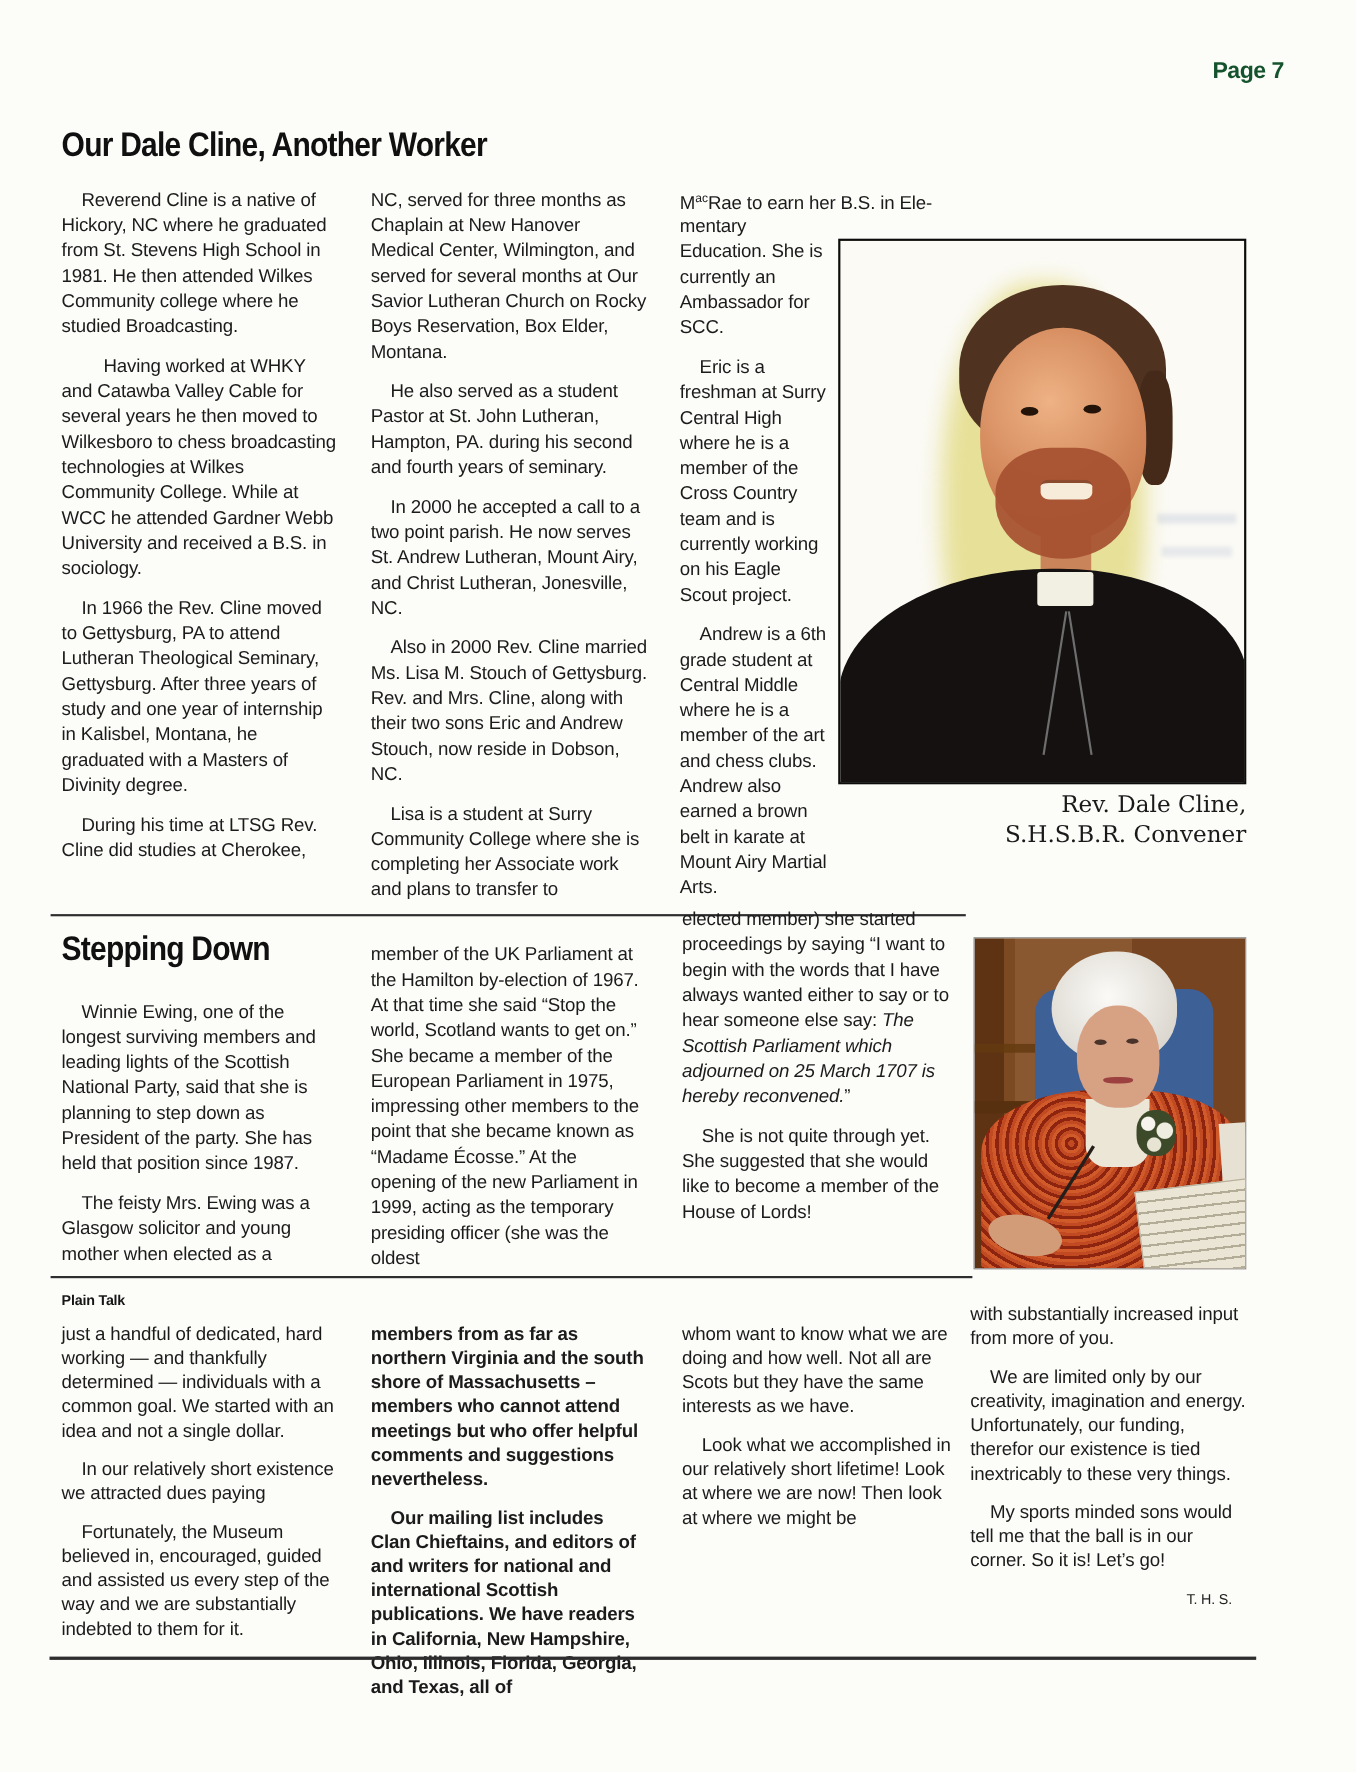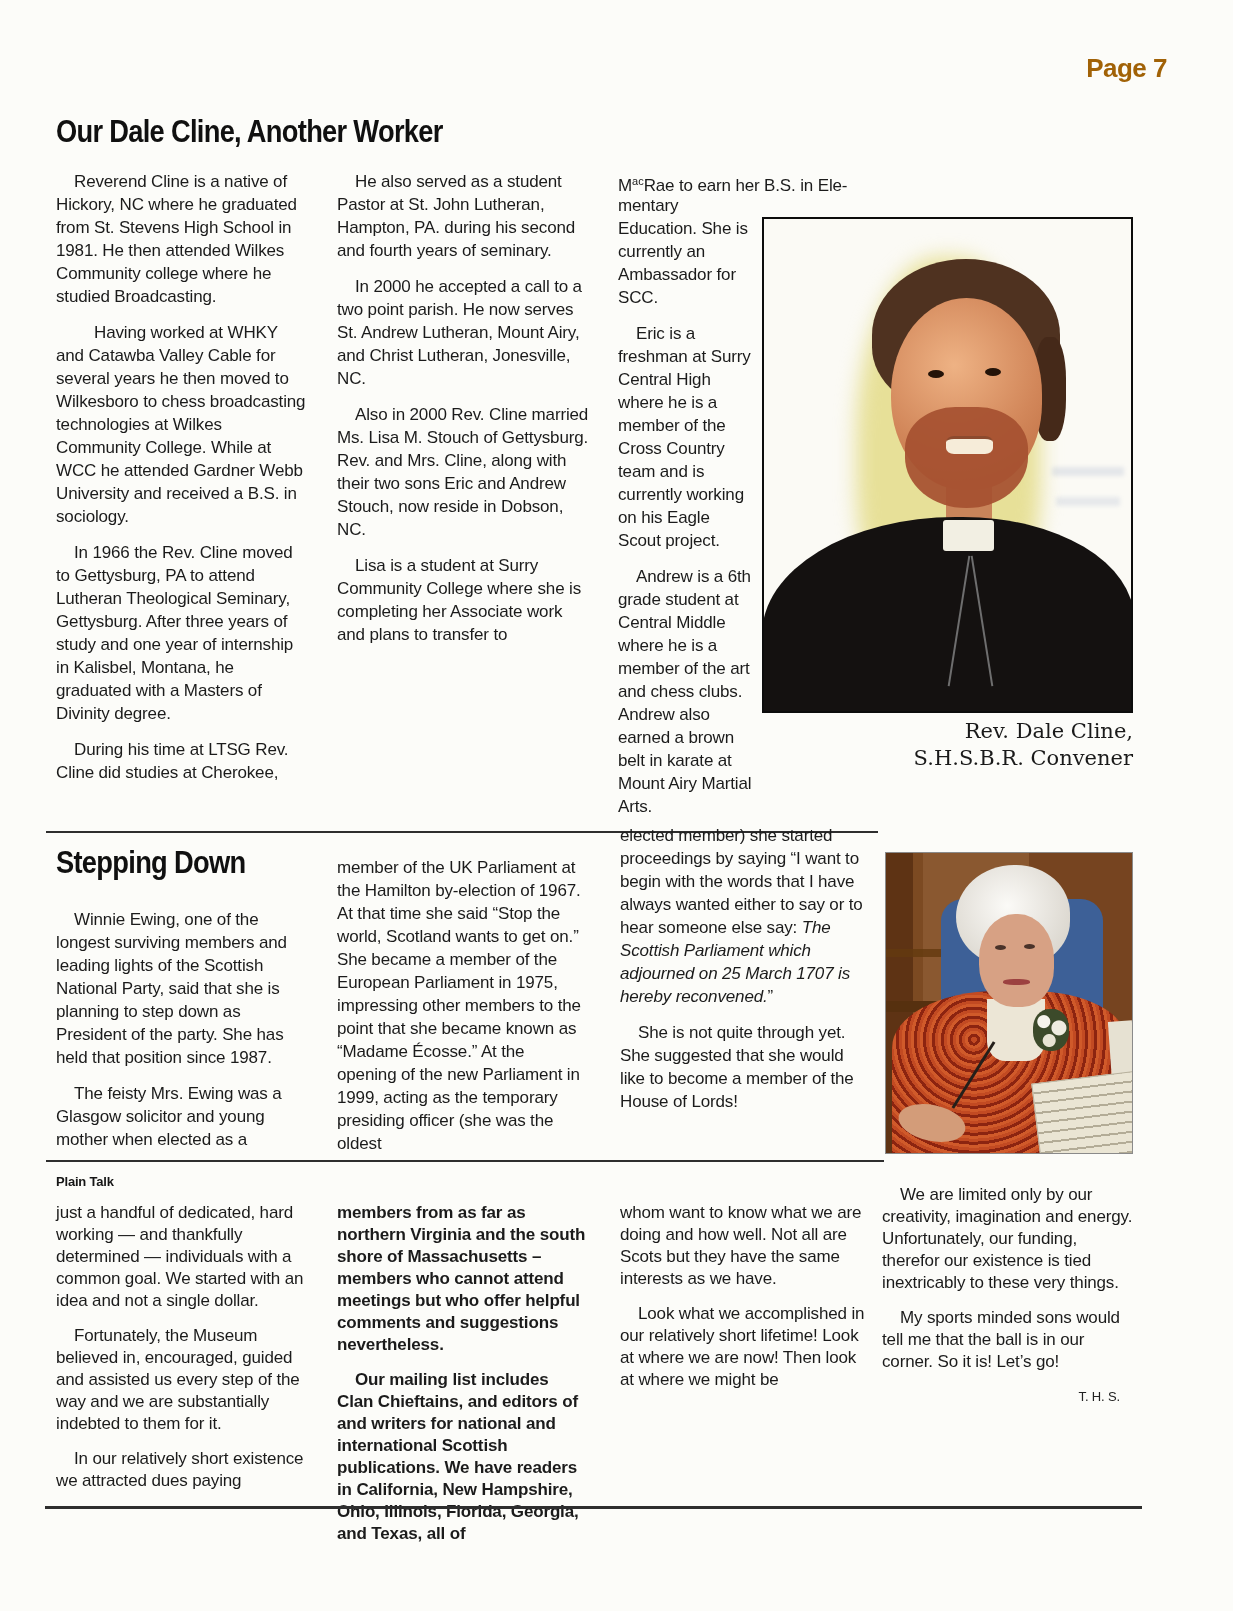--- a/index.html
+++ b/index.html
@@ -3,21 +3,21 @@
 <meta charset="utf-8">
 <style>
   html,body{margin:0;padding:0;background:#e8e8e6;}
   #page{
     position:relative; width:1233px; height:1611px; margin:0 auto;
     background:#fcfcf9; color:#1b1b1b; overflow:hidden;
     font-family:"Liberation Sans", sans-serif;
   }
   .abs{position:absolute;}
   
-  .pageno{top:53px; right:66px; font-size:26px; font-weight:bold; letter-spacing:-0.5px; color:#a16207;}
+  .pageno{top:53px; right:66px; font-size:21px; font-weight:bold; letter-spacing:-0.5px; color:#14532d;}
   .headline{
     font-size:31px; font-weight:bold; color:#101010; letter-spacing:-0.8px;
     transform:scaleX(.88); transform-origin:left top; white-space:nowrap;
   }
   .col{font-size:17px; line-height:23px; letter-spacing:-0.15px; text-align:left; hyphens:auto;}
   .col p{margin:0 0 13px 0;}
   .tight{line-height:22px;}
   .ind{text-indent:18px;}
   .ind-lg{text-indent:38px;}
   .caption{
@@ -88,20 +88,21 @@
   <div class="abs headline" style="left:56px; top:114px;">Our Dale Cline, Another Worker</div>
 
   <div class="abs col" style="left:56px; top:170px; width:252px;">
     <p class="ind">Reverend Cline is a native of Hickory, NC where he graduated from St. Stevens High School in 1981. He then attended Wilkes Community college where he studied Broadcasting.</p>
     <p class="ind-lg">Having worked at WHKY and Catawba Valley Cable for several years he then moved to Wilkesboro to chess broadcasting technologies at Wilkes Community College. While at WCC he attended Gardner Webb University and received a B.S. in sociology.</p>
     <p class="ind">In 1966 the Rev. Cline moved to Gettysburg, PA to attend Lutheran Theological Seminary, Gettysburg.  After three years of study and one year of internship in Kalisbel, Montana, he graduated with a Masters of Divinity degree.</p>
     <p class="ind">During his time at LTSG Rev. Cline did studies at Cherokee,</p>
   </div>
 
   <div class="abs col" style="left:337px; top:170px; width:252px;">
+    <p>NC, served for three months as Chaplain at New Hanover Medical Center, Wilmington, and served for several months at Our Savior Lutheran Church on Rocky Boys Reservation, Box Elder, Montana.</p>
     <p class="ind">He also served as a student Pastor at St. John Lutheran, Hampton, PA. during his second and fourth years of seminary.</p>
     <p class="ind">In 2000 he accepted a call to a two point parish. He now serves St. Andrew Lutheran, Mount Airy, and Christ Lutheran, Jonesville, NC.</p>
     <p class="ind">Also in 2000 Rev. Cline married Ms. Lisa M. Stouch of Gettysburg. Rev. and Mrs. Cline, along with their two sons Eric and Andrew Stouch, now reside in Dobson, NC.</p>
     <p class="ind">Lisa is a student at Surry Community College where she is completing her Associate work and plans to transfer to</p>
   </div>
 
   <div class="abs col" style="left:618px; top:170px; width:232px; white-space:nowrap;">
     <span>M</span><sup>ac</sup><span>Rae to earn her B.S. in Ele-</span>
   </div>
 
@@ -170,35 +171,36 @@
     <div class="p2-monitor"></div>
     <div class="p2-keyboard"></div>
   </div>
 
   <div class="abs rule" style="left:46px; top:1160px; width:838px; height:2px;"></div>
 
   <div class="abs minihead" style="left:56px; top:1174px;">Plain Talk</div>
 
   <div class="abs col tight" style="left:56px; top:1202px; width:252px;">
     <p>just a handful of dedicated, hard working — and thankfully determined — individuals with a common  goal. We started with an idea and not a single dollar.</p>
+    <p class="ind">In our relatively short existence we attracted dues paying</p>
     <p class="ind">Fortunately, the Museum believed in, encouraged, guided and assisted us every step of the way and we are substantially indebted to them for it.</p>
-    <p class="ind">In our relatively short existence we attracted dues paying</p>
   </div>
 
   <div class="abs col tight" style="left:337px; top:1202px; width:252px;font-weight:bold;">
     <p>members from as far as northern Virginia and the south shore of Massachusetts – members who cannot attend meetings but who offer helpful comments and suggestions nevertheless.</p>
     <p class="ind">Our mailing list includes Clan Chieftains, and editors of and writers for national and international Scottish publications. We have readers in California, New Hampshire, Ohio, Illinois, Florida, Georgia, and Texas, all of</p>
   </div>
 
   <div class="abs col tight" style="left:620px; top:1202px; width:248px;">
     <p>whom want to know what we are doing and how well. Not all are Scots but they have the same interests as we have.</p>
     <p class="ind">Look what we accomplished in our relatively short lifetime! Look at where we are now! Then look at where we might be</p>
   </div>
 
   <div class="abs col tight" style="left:882px; top:1184px; width:256px;">
+    <p>with substantially increased input from more of you.</p>
     <p class="ind">We are limited only by our creativity, imagination and energy. Unfortunately, our funding, therefor our existence is tied inextricably to these very things.</p>
     <p class="ind">My sports minded sons would tell me that the ball is in our corner. So it is!  Let’s go!</p>
     <div class="sig">T. H. S.</div>
   </div>
 
   <div class="abs rule" style="left:45px; top:1506px; width:1097px; height:3px;"></div>
 
 </div>
 
 </body></html>

